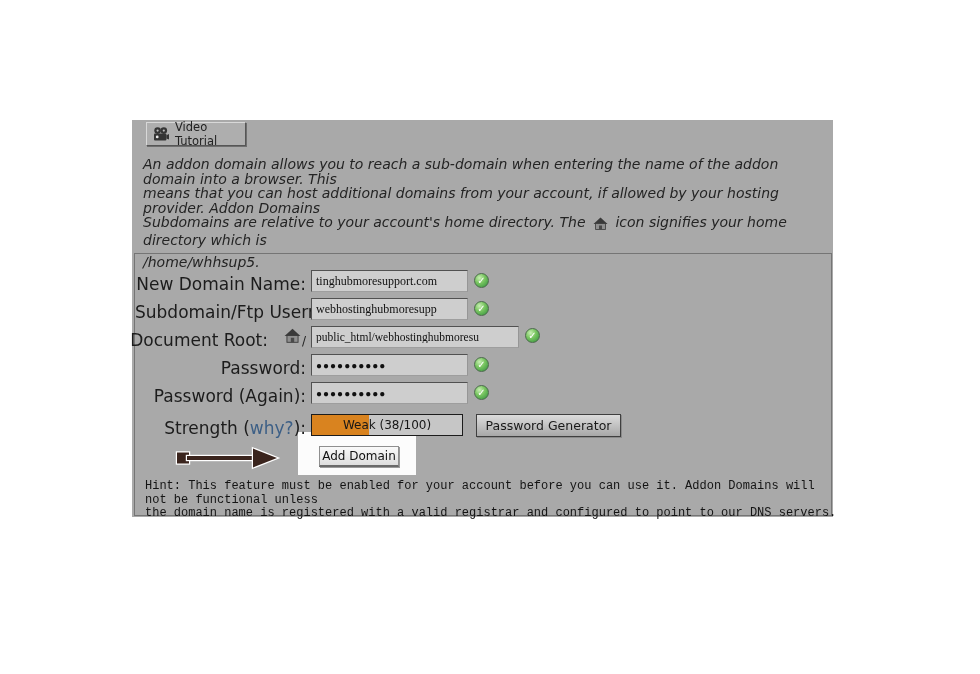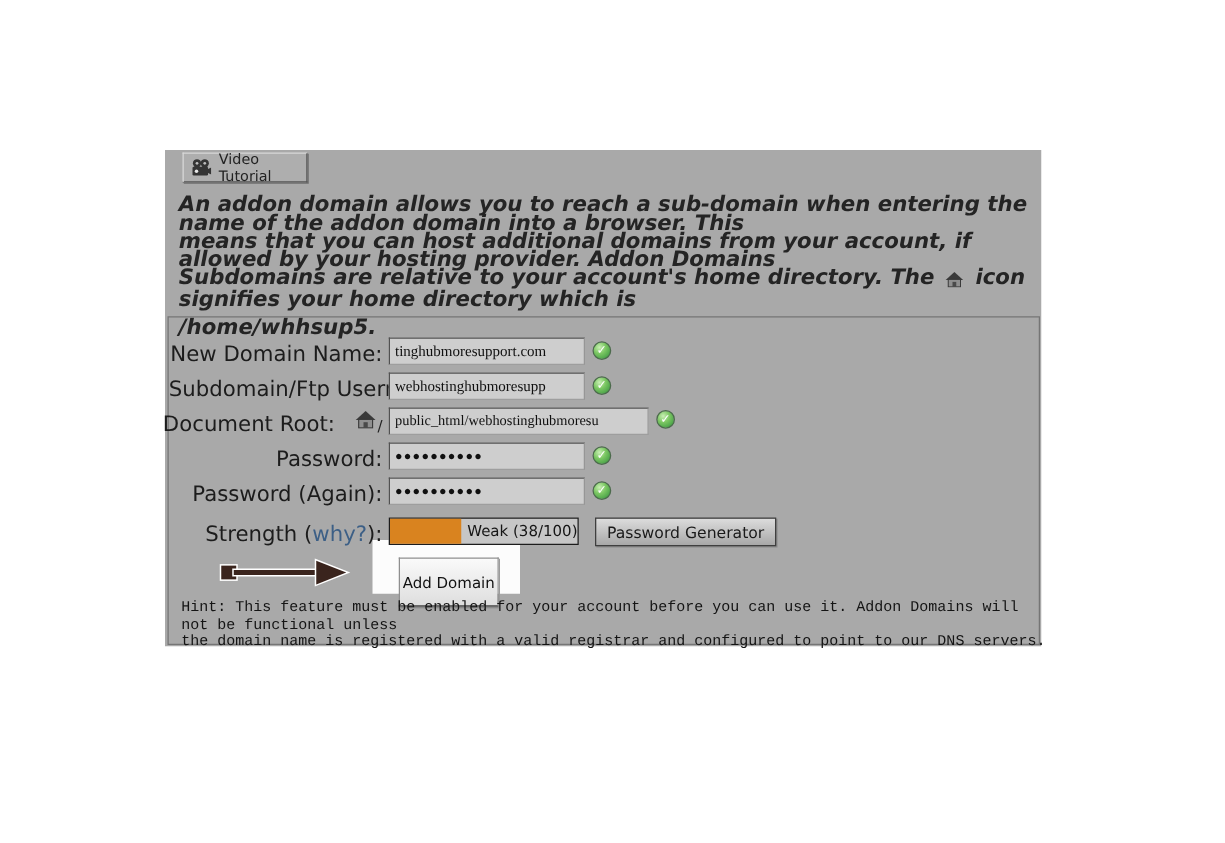--- a/index.html
+++ b/index.html
@@ -12,21 +12,21 @@
 
   
   .video-btn { position: absolute; left: 14px; top: 2px; width: 100px; height: 24px;
     background: #aeaeae; border: 1px solid; border-color: #d8d8d8 #565656 #565656 #d8d8d8;
     box-shadow: 1px 1px 0 #6e6e6e; display: flex; align-items: center; gap: 6px;
     padding-left: 6px; font-size: 11.5px; color: #222; cursor: pointer; }
   .vicon { display: inline-flex; }
 
   
   .intro { position: absolute; left: 11px; top: 37px; width: 692px; font-style: italic;
-    font-size: 17px; line-height: 14.6px; color: #242424; font-weight: bold; }
+    font-size: 14px; line-height: 14.6px; color: #242424; }
   .intro .home-path { margin-top: 7px; }
   .home-ic { display: inline-block; vertical-align: -3px; margin: 0 3px; }
 
   .sec-title { position: absolute; left: 0px; top: 110px; font-size: 12.5px;
     font-weight: bold; color: #140d04; letter-spacing: 0.2px; }
 
   
   .form-box { position: absolute; left: 2px; top: 133px; width: 698px; height: 263px;
     border: 1px solid #757575; }
 
@@ -52,30 +52,30 @@
   .docroot-home { position: absolute; left: 149px; top: 2px; }
   .docroot-slash { position: absolute; left: 167px; top: 8px; font-size: 12px; color: #222; }
 
   .link { color: #3c5f86; cursor: pointer; }
 
   
   .meter { position: absolute; left: 176px; top: 0; width: 152px; height: 22px;
     border: 1px solid #1c1c1c; background: #c6c6c6; }
   .meter-fill { position: absolute; left: 0; top: 0; height: 100%; background: #d9831f; }
   .meter-text { position: absolute; left: 0; top: 0; width: 100%; height: 100%;
-    text-align: right; line-height: 20px; font-size: 12px; color: #161616; }
+    text-align: center; line-height: 20px; font-size: 12px; color: #161616; }
 
   .btn { position: absolute; font-family: "DejaVu Sans", sans-serif; font-size: 12.5px;
     color: #1a1a1a; background: linear-gradient(#dcdcdc, #a8a8a8);
     border: 1px solid #3f3f3f; box-shadow: 1px 1px 0 #8a8a8a; cursor: pointer; }
   .btn-pwgen { left: 341px; top: 0; width: 145px; height: 23px; }
 
   .hilite { position: absolute; left: 163px; top: 178px; width: 118px; height: 43px;
     background: #fcfcfc; }
-  .btn-add { left: 184px; top: 192px; width: 80px; height: 40px; font-size: 12px;
+  .btn-add { left: 184px; top: 192px; width: 80px; height: 21px; font-size: 12px;
     background: linear-gradient(#fafafa, #dedede); border: 1px solid #8f8f8f;
     border-bottom: 2px solid #6a6a6a; box-shadow: 1px 1px 0 #9b9b9b; color: #111; }
 
   .arrow-wrap { position: absolute; left: 40px; top: 192px; width: 114px; height: 24px; }
 
   .hint { position: absolute; left: 10px; top: 226px; width: 694px; font-size: 12px;
     line-height: 13.5px; color: #141414; font-family: Liberation Mono, monospace; }
 </style>
 </head>
 <body>

